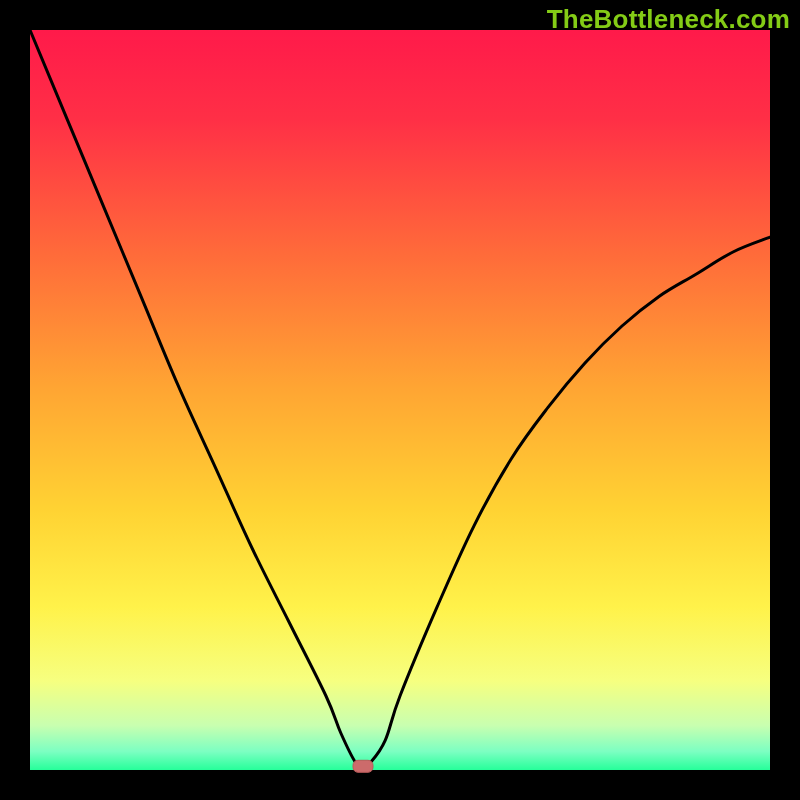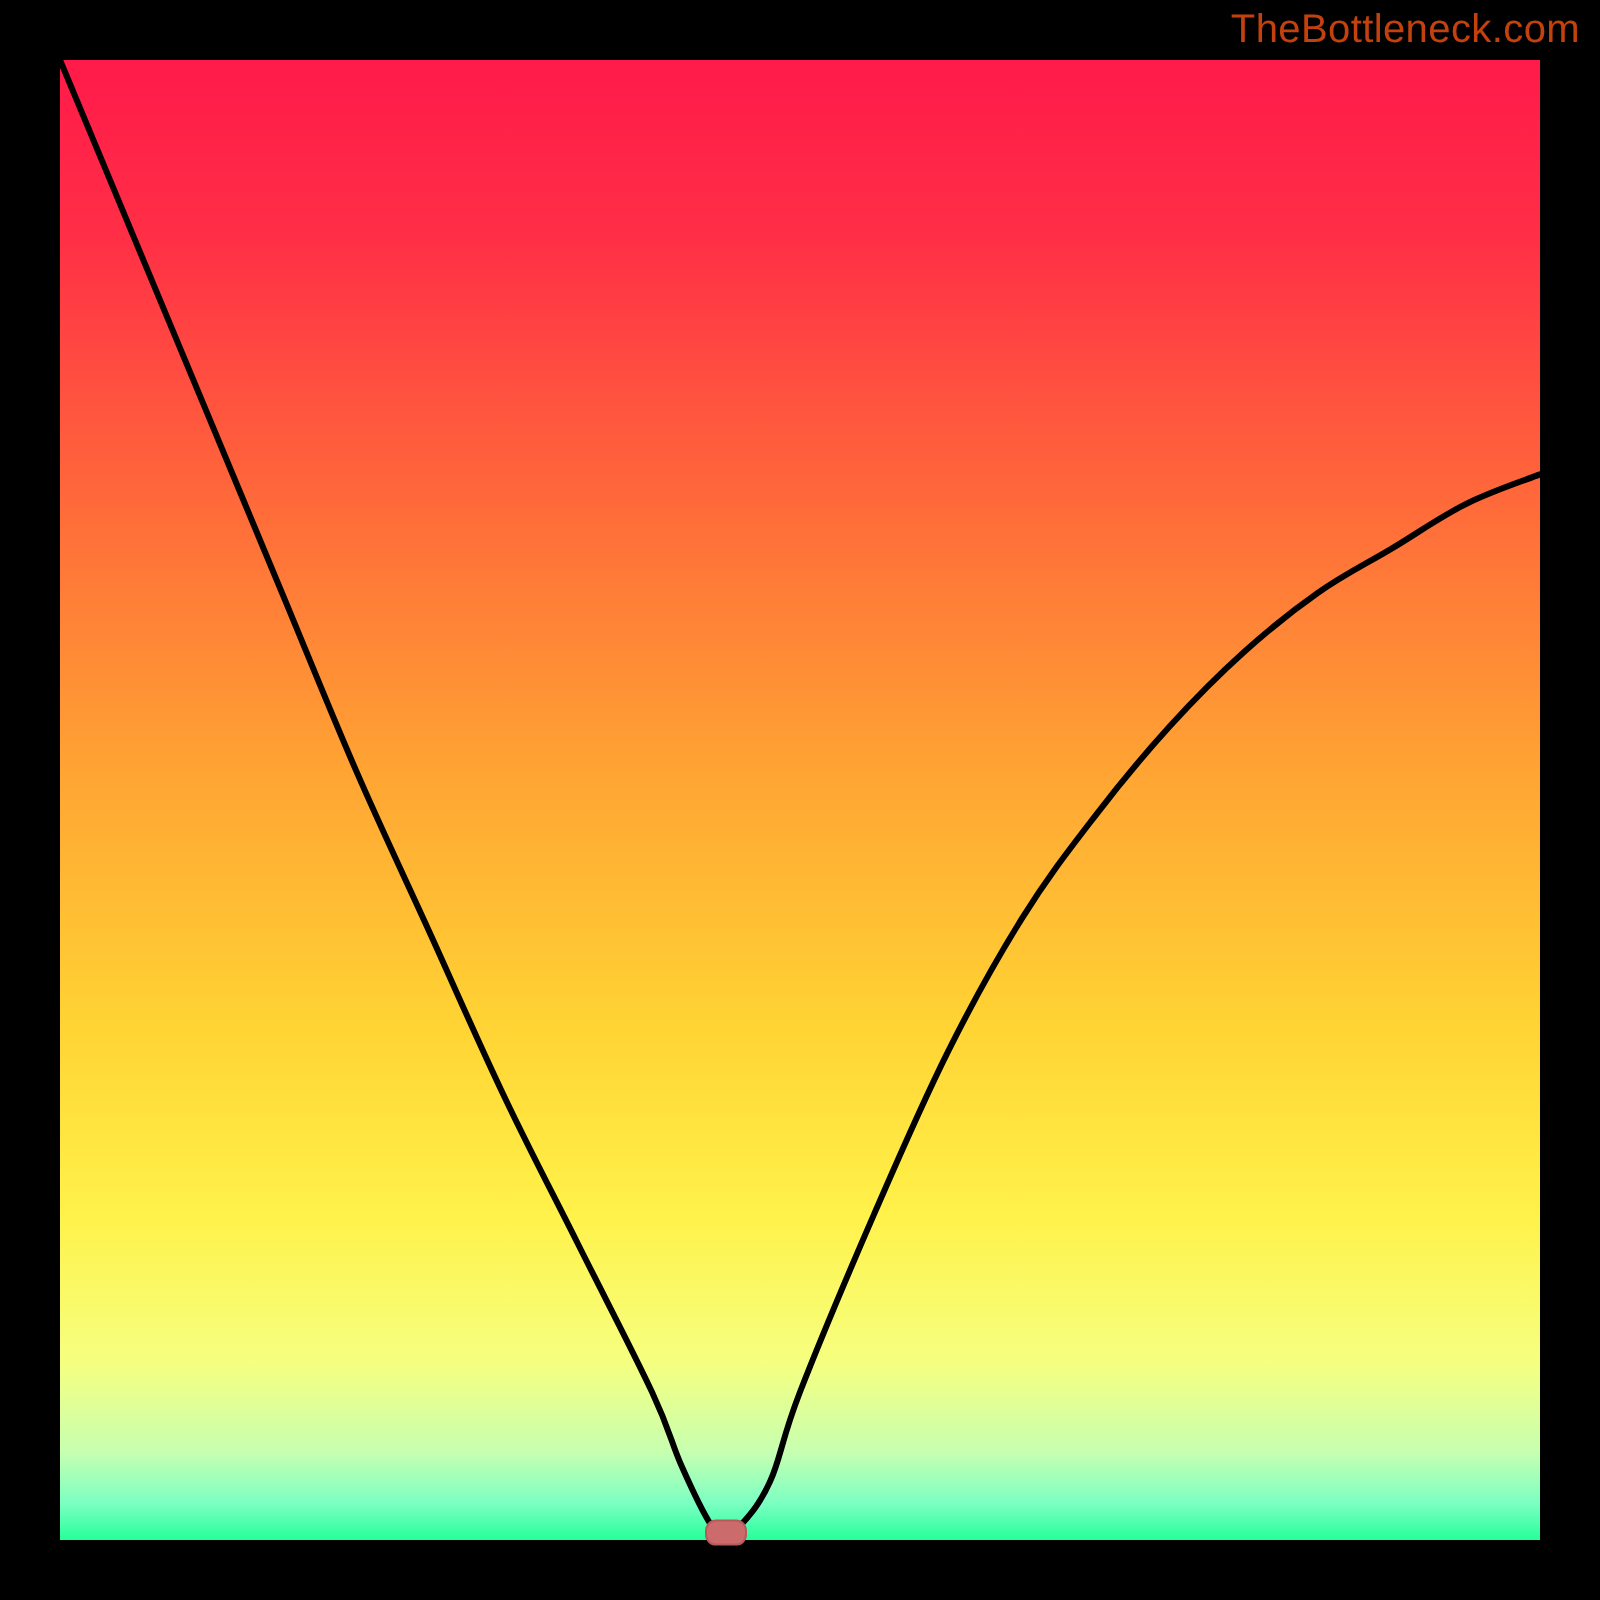--- a/index.html
+++ b/index.html
@@ -14,23 +14,23 @@
   .frame {
     position: relative;
     width: 800px;
     height: 800px;
     background: #000;
   }
   .watermark {
     position: absolute;
     top: 4px;
     right: 10px;
-    color: #c2410c;
-    font-size: 20px;
-    font-weight: 400;
+    color: #84cc16;
+    font-size: 26px;
+    font-weight: 700;
     letter-spacing: 0.2px;
     z-index: 5;
   }
   svg {
     position: absolute;
     top: 0;
     left: 0;
   }
 </style>
 </head>

